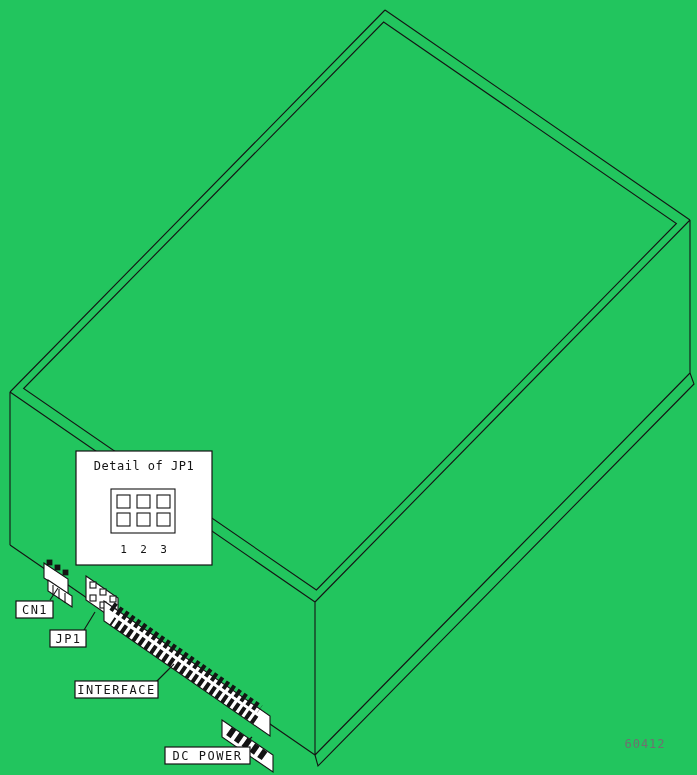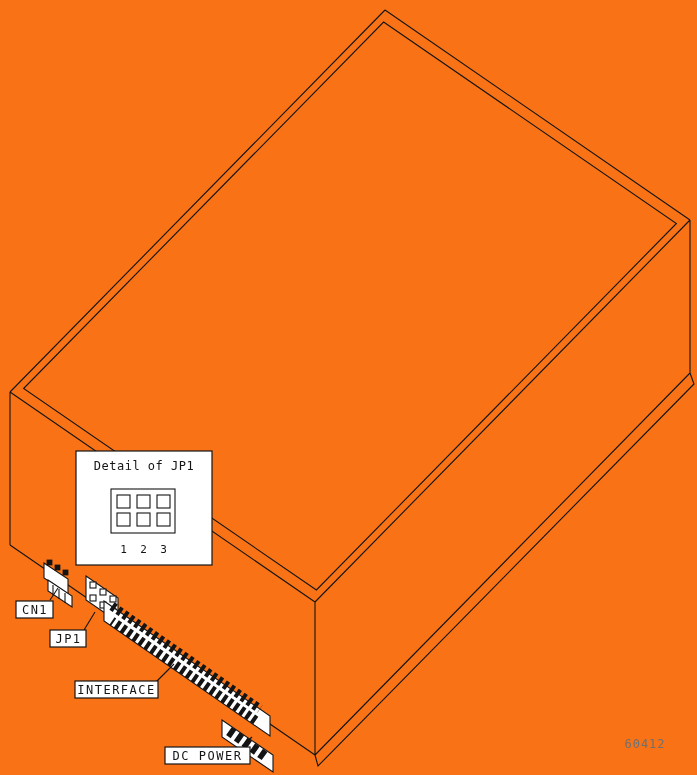--- a/index.html
+++ b/index.html
@@ -4,21 +4,21 @@
 <style>
   html, body {
     margin: 0;
     padding: 0;
     background: #ffffff;
   }
   .canvas {
     position: relative;
     width: 697px;
     height: 775px;
-    background: #f97316;
+    background: #22c55e;
     overflow: hidden;
     font-family: "DejaVu Sans Mono", "Liberation Mono", monospace;
   }
   svg { display: block; }
   .ln {
     fill: none;
     stroke: #141414;
     stroke-width: 1.1;
     stroke-linejoin: miter;
     stroke-linecap: butt;

